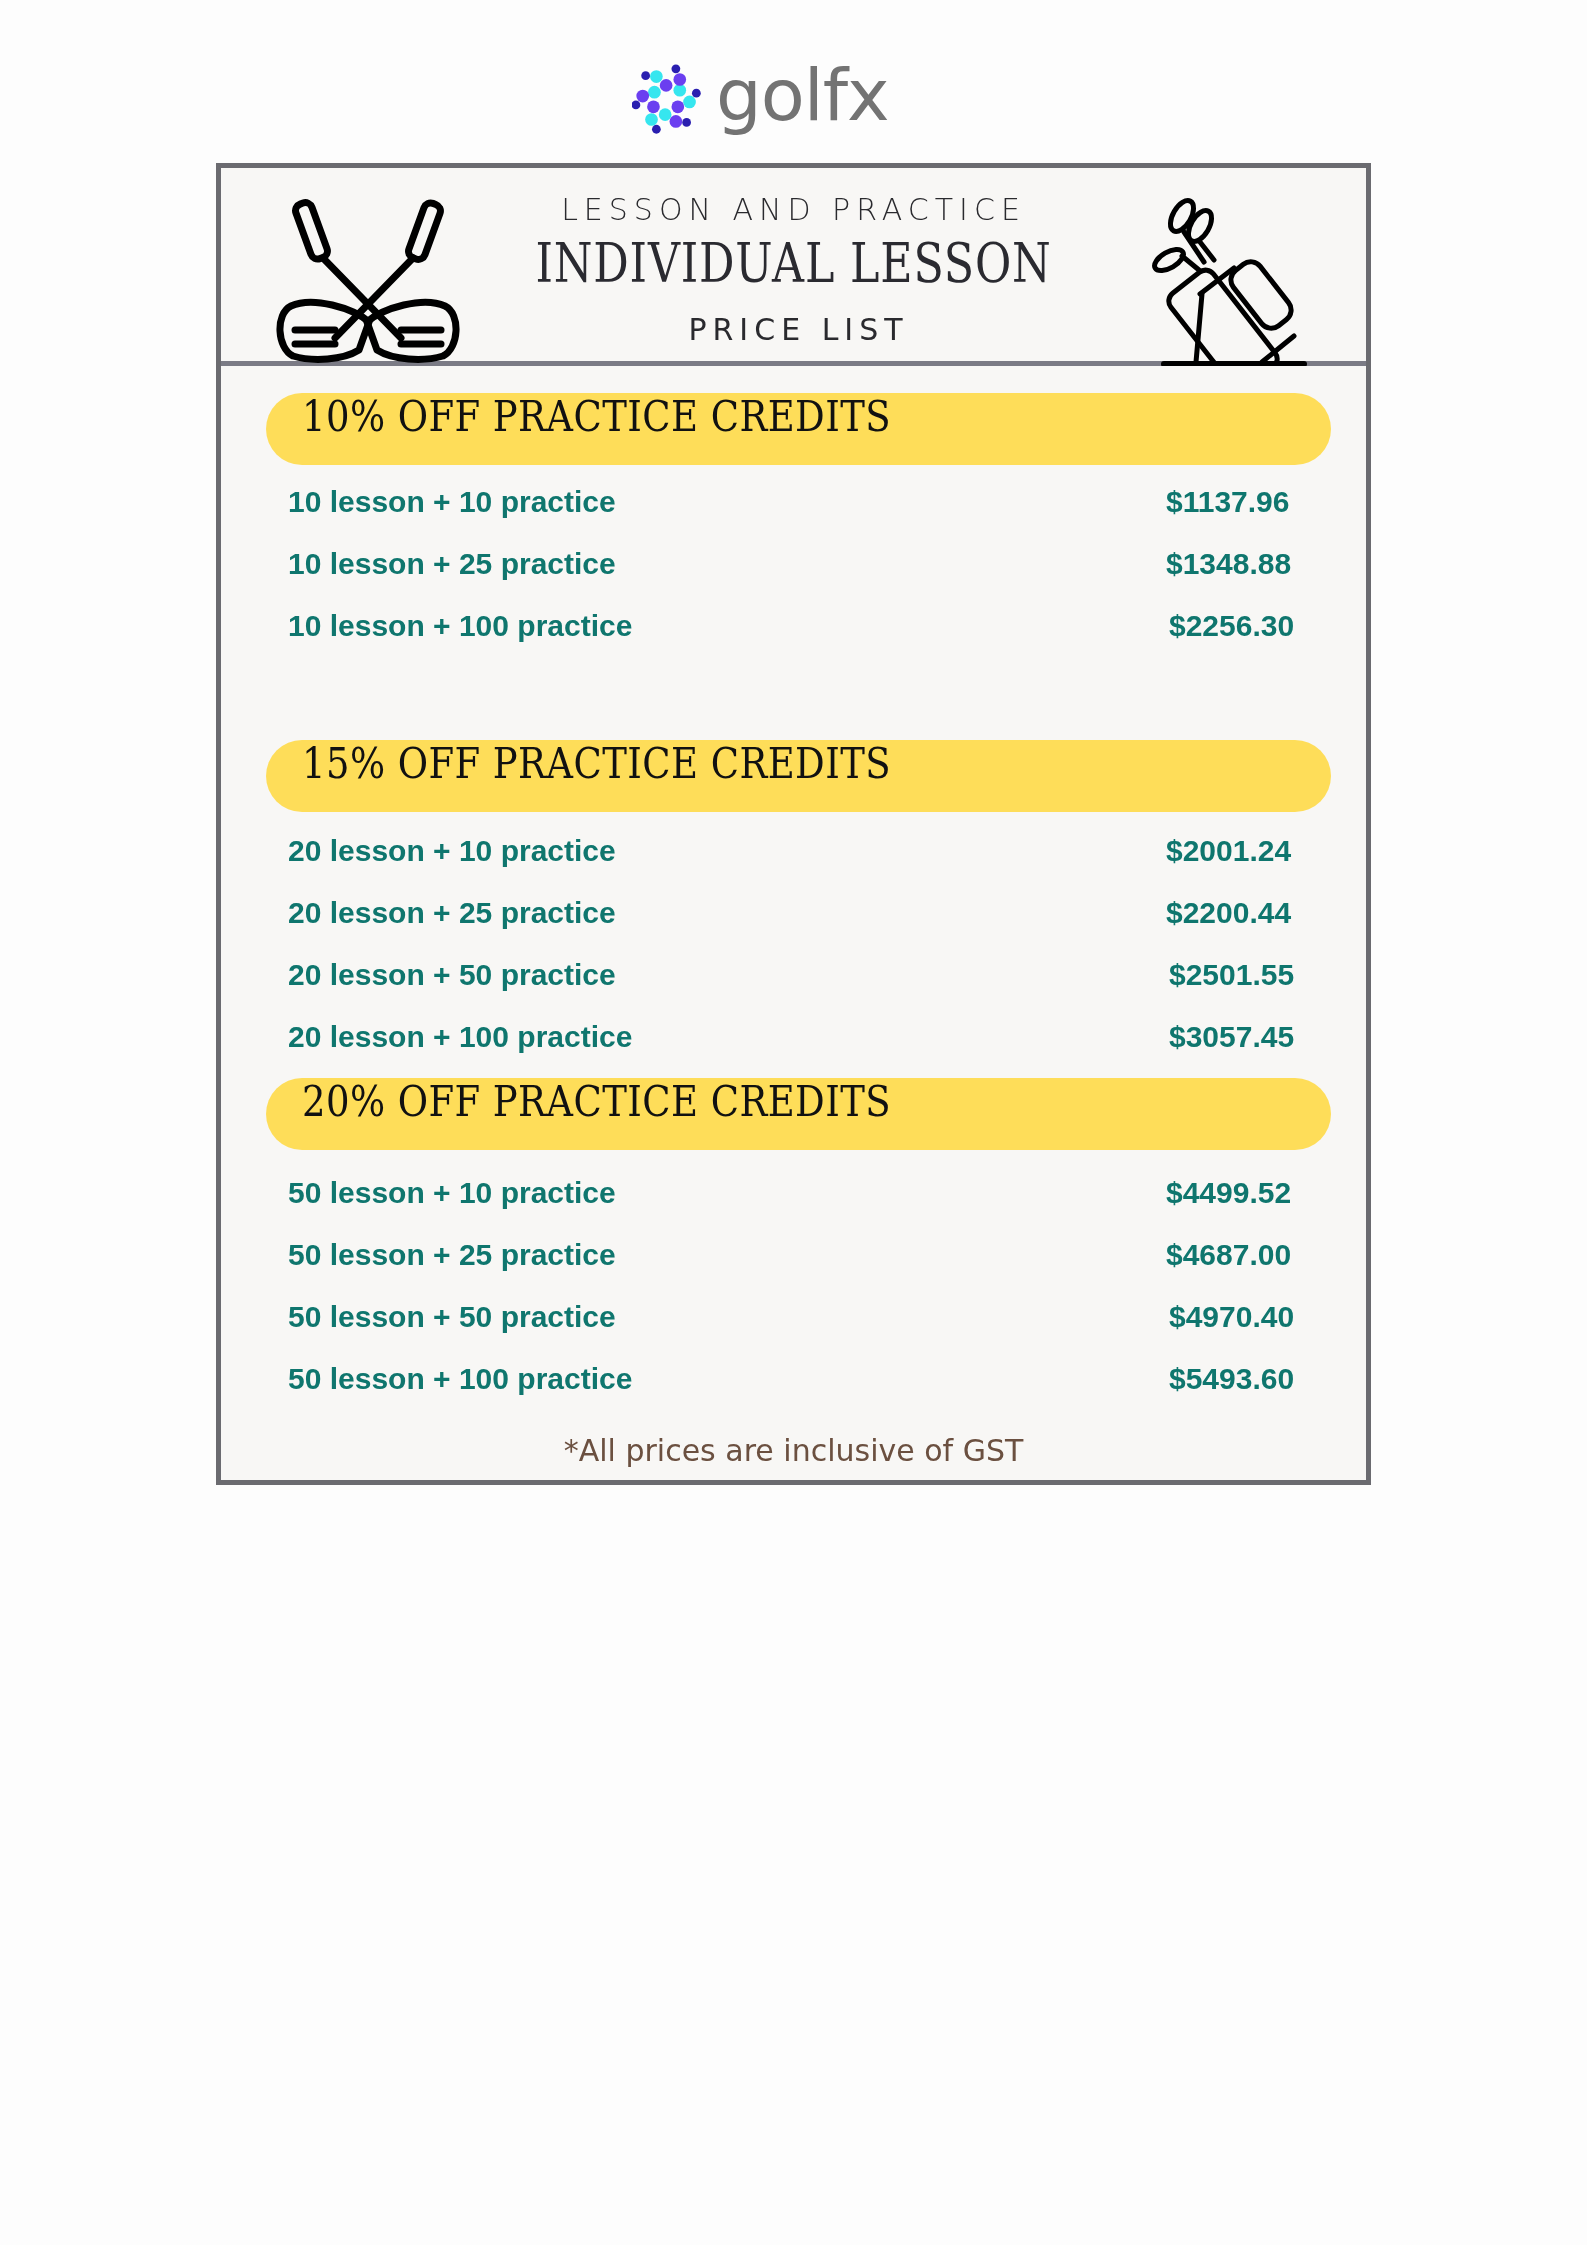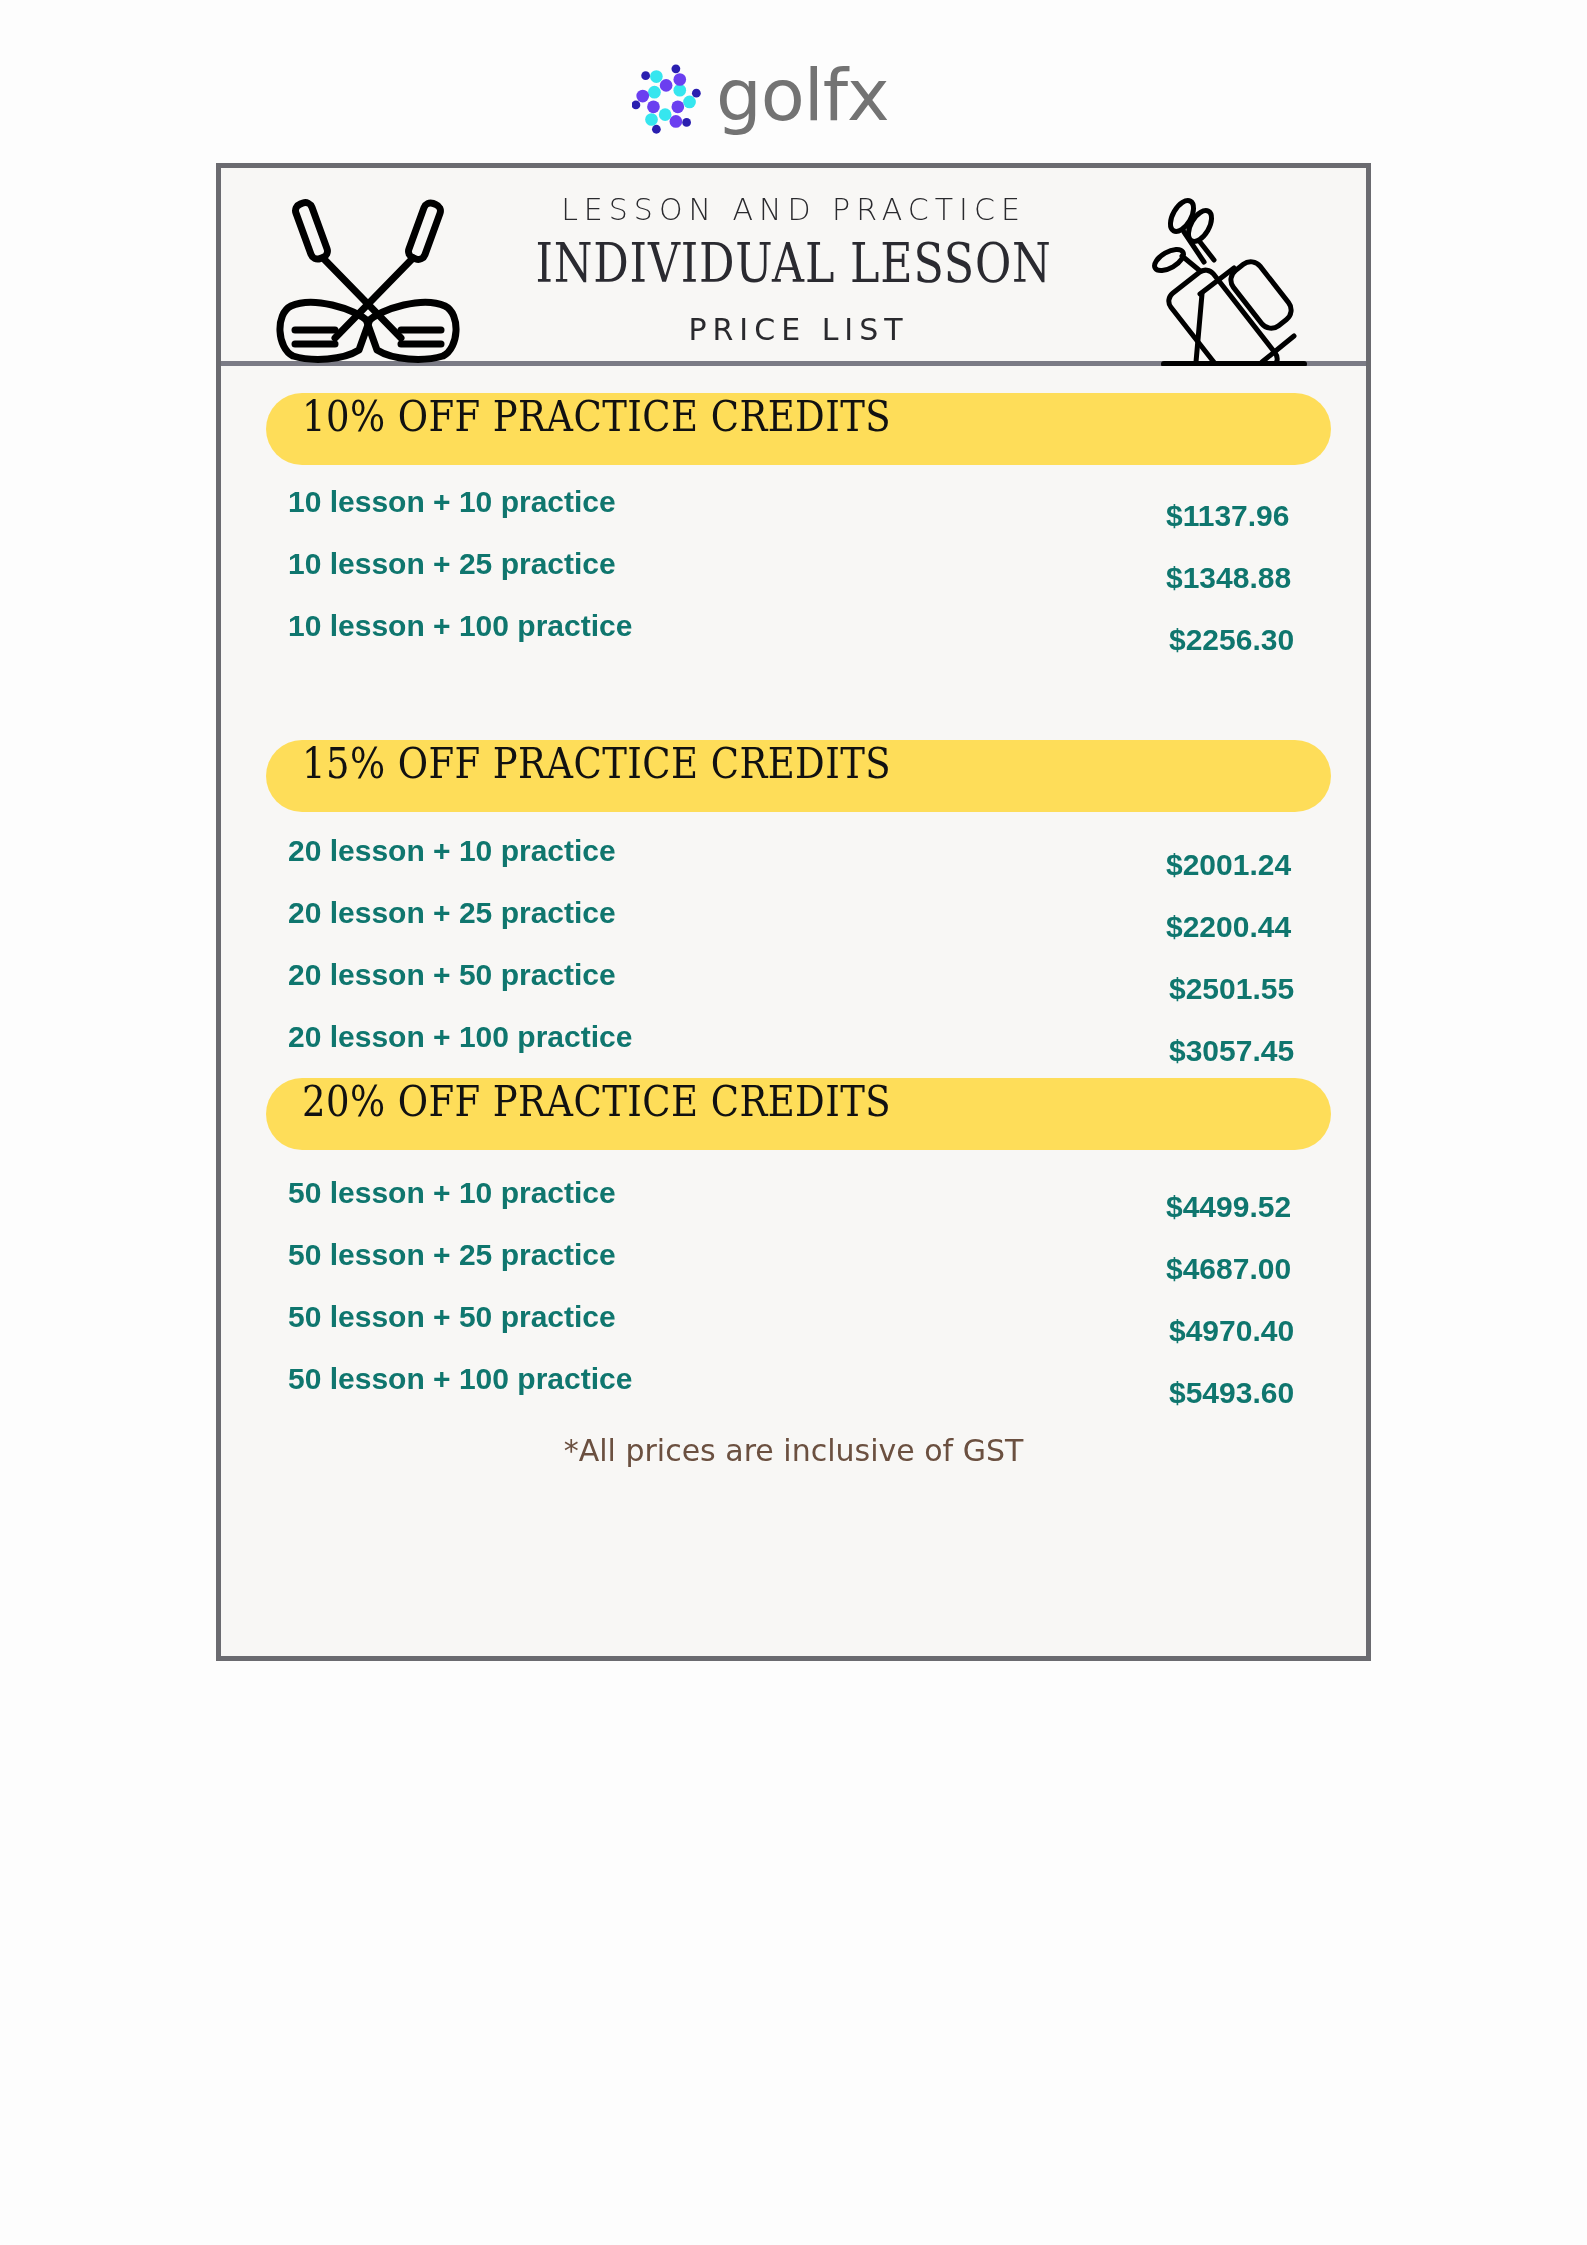--- a/index.html
+++ b/index.html
@@ -35,21 +35,21 @@
       letter-spacing: -1px;
       margin-left: 6px;
       line-height: 1;
       margin-top: -10px;
     }
     .card {
       position: absolute;
       left: 216px;
       top: 163px;
       width: 1155px;
-      height: 1498px;
+      height: 1322px;
       background: #f8f7f5;
       border: 5px solid #6b6b70;
       box-sizing: border-box;
     }
     .header {
       position: absolute;
       left: 0;
       top: 0;
       width: 100%;
       height: 198px;
@@ -140,21 +140,21 @@
     }
     .row .lbl {
       position: absolute;
       left: 22px;
       top: 12px;
       white-space: nowrap;
     }
     .row .price {
       position: absolute;
       left: 900px;
-      top: 26px;
+      top: 12px;
       white-space: nowrap;
     }
     .footnote {
       position: absolute;
       left: 0;
       width: 100%;
       top: 1265px;
       text-align: center;
       font-family: "DejaVu Sans", sans-serif;
       font-size: 30px;

